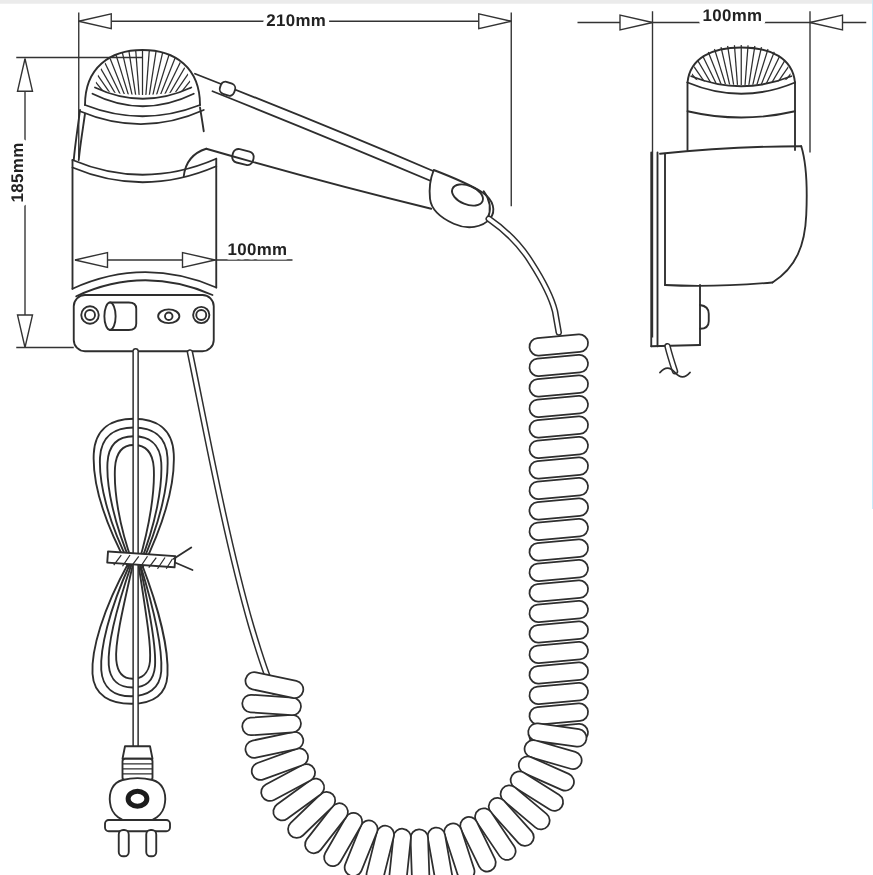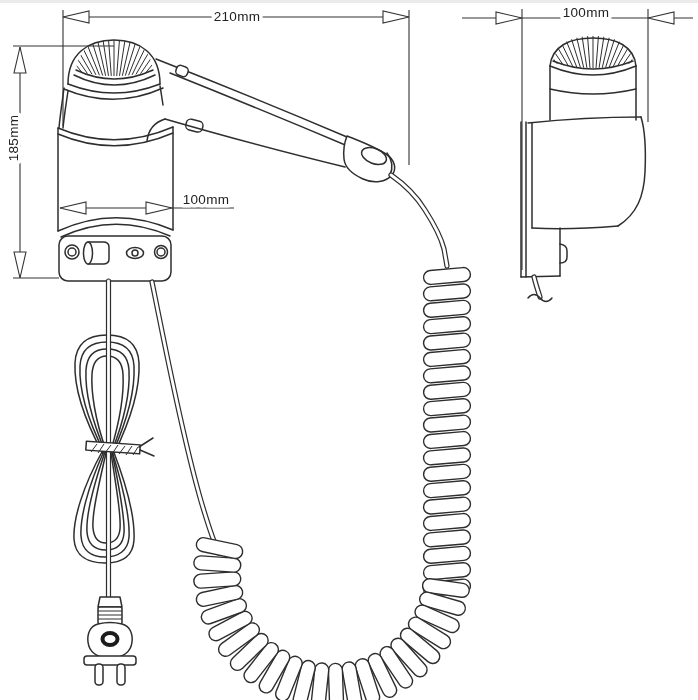--- a/index.html
+++ b/index.html
@@ -1,17 +1,17 @@
 <!DOCTYPE html>
 <html><head>
 <meta charset="utf-8">
 <style>
   html,body{margin:0;padding:0;background:#fff;}
   .stage{position:relative;width:698px;height:700px;background:#0ea5e9;overflow:hidden;
-         font-family:"Liberation Sans",sans-serif;}
+         font-family:"Liberation Sans",sans-serif;font-weight:bold;}
   svg{position:absolute;left:0;top:0;}
   .ln{fill:none;stroke:#2e2e2e;stroke-width:1.5;stroke-linecap:round;stroke-linejoin:round;}
   .thin{fill:none;stroke:#333;stroke-width:1.1;stroke-linecap:butt;}
   .arrow{fill:#fff;stroke:#333;stroke-width:1.1;stroke-linejoin:miter;}
   .wfill{fill:#fff;stroke:#2e2e2e;stroke-width:1.5;stroke-linejoin:round;}
   .cbl-out{fill:none;stroke:#2e2e2e;stroke-width:5.2;stroke-linecap:round;}
   .cbl-in{fill:none;stroke:#fff;stroke-width:2.8;stroke-linecap:round;}
   .gr{stroke:#2e2e2e;stroke-width:1;}
   .cap{fill:#fff;stroke:#2e2e2e;stroke-width:1.4;}
   .dimtxt{font-family:"Liberation Sans",sans-serif;font-size:13.5px;fill:#222;

